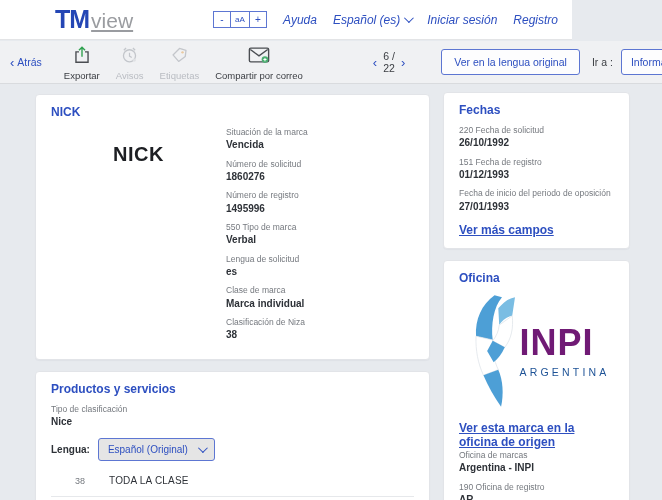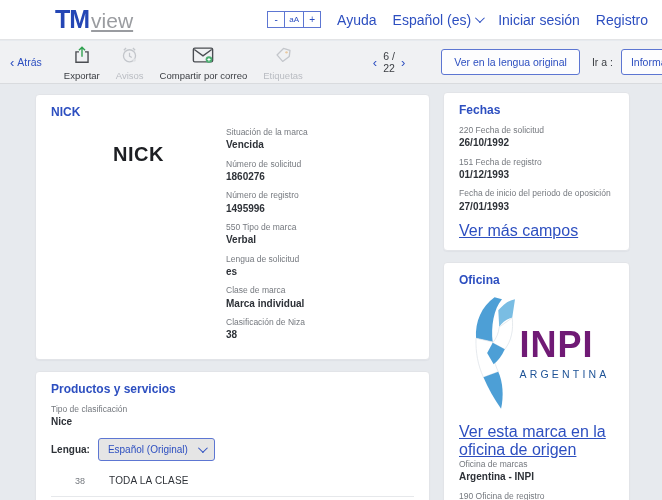--- a/index.html
+++ b/index.html
@@ -1,30 +1,30 @@
 <!DOCTYPE html>
 <html><head>
 <meta charset="utf-8">
 <style>
   * { margin:0; padding:0; box-sizing:border-box; }
   html,body { width:662px; height:500px; overflow:hidden; background:#e7eaee;
               font-family:"Liberation Sans", sans-serif; }
 
   
-  .header { position:absolute; top:0; left:0; width:662px; height:40px; background:#fff;
+  .header { position:absolute; top:0; left:0; width:572px; height:40px; background:#fff;
             border-bottom:1px solid #e3e4e6; display:flex; align-items:center; }
   .logo { margin-left:55px; display:flex; align-items:baseline; cursor:pointer; }
   .logo-tm { font-size:25px; font-weight:bold; color:#2446b5; letter-spacing:-1px; }
   .logo-view { font-size:21px; color:#9a9ca0; font-weight:300; margin-left:2px;text-decoration:underline; }
   .header-right { margin-left:auto; margin-right:14px; display:flex; align-items:center; gap:16px; }
   .fontsize { display:flex; }
   .fontsize span { width:18px; height:17px; border:1px solid #5d76d2; color:#2d4fc0; font-size:10px;
                    display:flex; align-items:center; justify-content:center; cursor:pointer; background:#fff; }
   .fontsize span:nth-child(2){ border-left:none; border-right:none; font-size:8px; }
-  .hlink { color:#2d4fc0; font-size:14px; cursor:pointer; display:flex; align-items:center; gap:4px; }
+  .hlink { color:#2d4fc0; font-size:12px; cursor:pointer; display:flex; align-items:center; gap:4px;font-style:italic; }
   .chev { display:inline-block; width:7px; height:7px; border-right:1.5px solid #2d4fc0;
           border-bottom:1.5px solid #2d4fc0; transform:rotate(45deg) translateY(-2px); }
 
   
   .toolbar { position:absolute; top:41px; left:0; width:662px; height:43px; background:#f0f1f3;
              border-bottom:1px solid #d9dbde; display:flex; align-items:center; padding:0 10px; }
   .back { color:#2d4fc0; font-size:10.5px; display:flex; align-items:center; gap:3px; cursor:pointer; margin-right:14px; }
   .back .arr { font-size:13px; line-height:1; }
   .tool { display:flex; flex-direction:column; align-items:center; justify-content:flex-end; gap:2px;
           margin:0 8px; cursor:pointer; padding-top:2px; }
@@ -58,21 +58,21 @@
   .tm-fields { flex:1; }
 
   .lang-row { display:flex; align-items:center; gap:8px; margin:9px 0 10px 0; }
   .lang-label { font-size:10px; color:#2e3238; font-weight:bold; }
   .select-sm { border:1px solid #5d76d2; background:#e5e5e5; color:#2d4fc0; font-size:10px;
                padding:5px 9px; border-radius:3px; cursor:pointer; display:flex; align-items:center; gap:10px; }
   .ps-row { display:flex; align-items:flex-start; padding:4px 0 10px 0; border-bottom:1px solid #e6e8eb; }
   .ps-class { width:58px; text-align:center; font-size:9px; color:#75797f; padding-top:1px; }
   .ps-desc { font-size:10px; color:#2e3238; letter-spacing:.2px; }
 
-  a.link { color:#2d4fc0; font-size:16px; font-weight:normal; text-decoration:underline; cursor:pointer; display:inline-block; }
+  a.link { color:#2d4fc0; font-size:12px; font-weight:bold; text-decoration:underline; cursor:pointer; display:inline-block; }
   .dates-link { margin-top:2px; }
 
   .office-logo { display:flex; align-items:center; justify-content:center; gap:4px; margin:6px 0 10px 0; }
   .inpi-text { display:flex; flex-direction:column; }
   .inpi-name { font-size:36px; font-weight:bold; color:#701a75; line-height:.95; letter-spacing:1px; }
   .inpi-sub  { font-size:10.5px; color:#1d5296; letter-spacing:3.2px; margin-top:5px; }
   .office-link { }
 </style>
 </head>
 <body>
@@ -119,40 +119,40 @@
       <svg width="19" height="19" viewBox="0 0 22 22">
           <circle cx="11" cy="12.5" r="7" stroke="#c3c6cb" stroke-width="1.5" fill="none"></circle>
           <path d="M11 9v3.8l2.6 1.6" stroke="#c3c6cb" stroke-width="1.4" fill="none"></path>
           <path d="M4.5 6 7 3.4M17.5 6 15 3.4" stroke="#c3c6cb" stroke-width="1.5" fill="none"></path>
           <circle cx="16.5" cy="17.5" r="2" fill="#dfe1e4"></circle>
         </svg>
     </span>
     <span class="lbl">Avisos</span>
   </div>
 
+  <div class="tool disabled">
+    <span>
+      <svg width="19" height="19" viewBox="0 0 22 22">
+          <path d="M3.5 11.5 11 4l7.5 2.2-.8 7L10 19z" stroke="#c3c6cb" stroke-width="1.5" fill="none" stroke-linejoin="round"></path>
+          <circle cx="14.5" cy="8.5" r="1.4" fill="#e9c9a0"></circle>
+        </svg>
+    </span>
+    <span class="lbl">Etiquetas</span>
+  </div>
+
   <div class="tool">
     <span>
       <svg width="22" height="18" viewBox="0 0 24 19">
           <rect x="1.5" y="2" width="21" height="15" rx="1.5" stroke="#4a4d52" stroke-width="1.5" fill="none"></rect>
           <path d="M2.5 3.5 12 10.5l9.5-7" stroke="#4a4d52" stroke-width="1.5" fill="none"></path>
           <circle cx="18.5" cy="14.5" r="3.6" fill="#4cae71"></circle>
           <path d="M16.8 14.5h3.4M18.5 12.8v3.4" stroke="#fff" stroke-width="1.1"></path>
         </svg>
     </span>
     <span class="lbl">Compartir por correo</span>
-  </div>
-
-  <div class="tool disabled">
-    <span>
-      <svg width="19" height="19" viewBox="0 0 22 22">
-          <path d="M3.5 11.5 11 4l7.5 2.2-.8 7L10 19z" stroke="#c3c6cb" stroke-width="1.5" fill="none" stroke-linejoin="round"></path>
-          <circle cx="14.5" cy="8.5" r="1.4" fill="#e9c9a0"></circle>
-        </svg>
-    </span>
-    <span class="lbl">Etiquetas</span>
   </div>
 
   <div class="pager">
     <span class="pchev">‹</span>
     <span>6 / 22</span>
     <span class="pchev">›</span>
   </div>
 
   <button class="btn-outline">Ver en la lengua original</button>
   <span class="goto-label">Ir a :</span>

